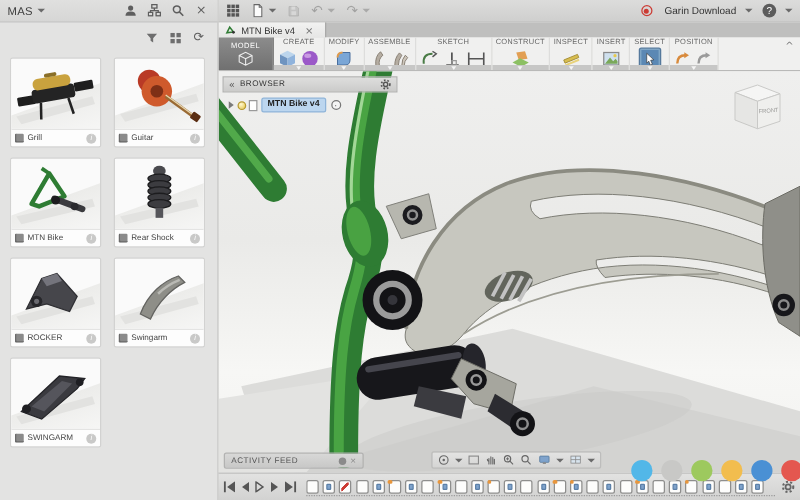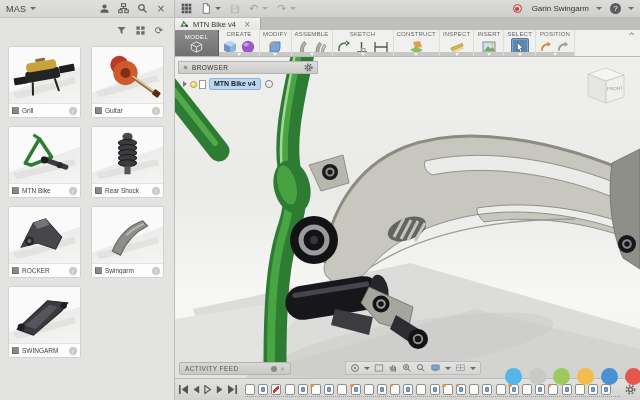--- a/index.html
+++ b/index.html
@@ -320,21 +320,21 @@
       <span class="abicon disabled glyph">
           <span>↶</span>
           <span class="caret"></span>
         </span>
       <span class="abicon disabled glyph">
           <span>↷</span>
           <span class="caret"></span>
         </span>
       <span class="spacer"></span>
       <span class="record-ring"></span>
-      <span class="user-name">Garin Swingarm</span>
+      <span class="user-name">Garin Download</span>
       <span class="caret"></span>
       <span class="help-circle">?</span>
       <span class="caret"></span>
     </header>
 
     <div class="tab-bar">
       <div class="tab">
         <svg width="9" height="8" viewBox="0 0 12 10">
             <path d="M2,8 L5,2 L9,7 Z" fill="none" stroke="#2e7c33" stroke-width="1.6"></path>
             <circle cx="9" cy="7.5" r="1.5" fill="#333"></circle>

